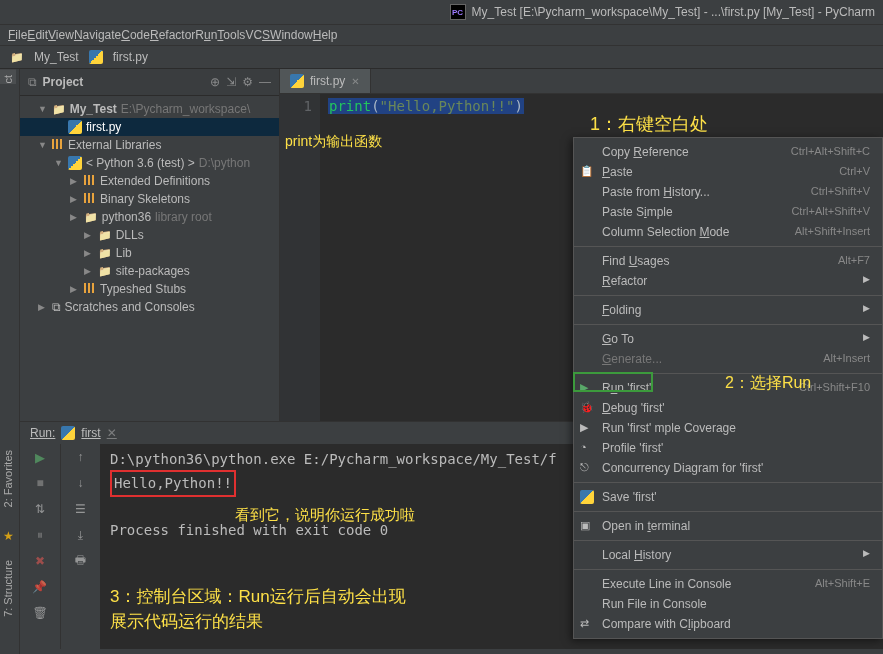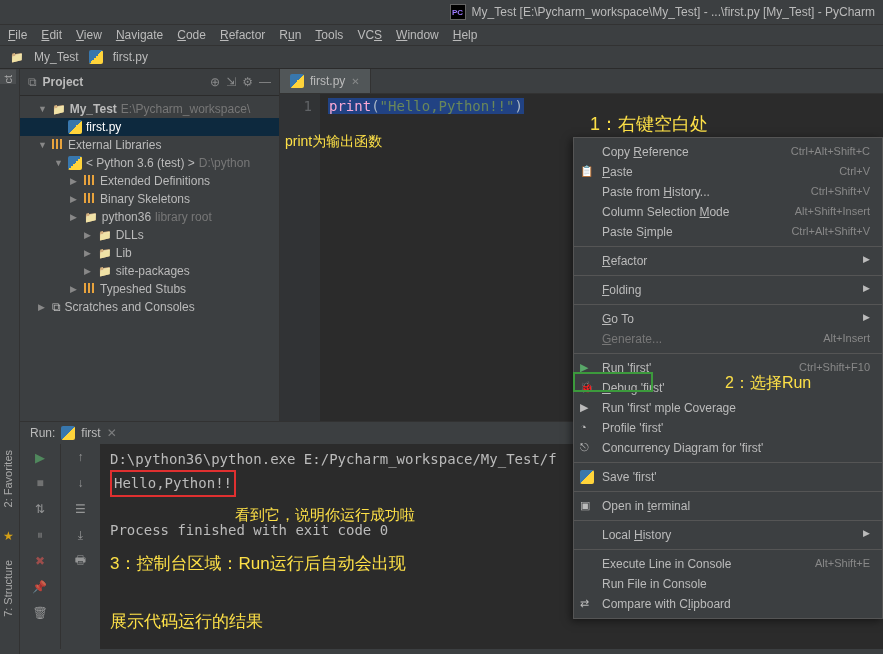--- a/index.html
+++ b/index.html
@@ -1,19 +1,19 @@
 <!DOCTYPE html>
 <html><head>
 <meta charset="utf-8">
 <style>
 * { margin: 0; padding: 0; box-sizing: border-box; }
 body { font-family: "Segoe UI", Arial, sans-serif; font-size: 12px; background: #3c3f41; color: #bbb; width: 883px; height: 654px; overflow: hidden; position: relative; }
 .titlebar { background: #3c3f41; padding: 4px 8px; display: flex; align-items: center; gap: 6px; border-bottom: 1px solid #323232; justify-content: flex-end; }
 .titlebar .app-icon { width: 16px; height: 16px; background: #000; border: 1px solid #666; font-size: 8px; display: flex; align-items: center; justify-content: center; color: #9e7bff; font-weight: bold; }
-.menubar { background: #3c3f41; padding: 3px 8px; display: flex; gap: 14px; border-bottom: 1px solid #323232; }
+.menubar { background: #3c3f41; padding: 3px 8px; display: flex; border-bottom: 1px solid #323232; }
 .menubar span { cursor: pointer; }
 .menubar span u { text-decoration: underline; }
 .breadcrumb { background: #3c3f41; padding: 4px 10px; display: flex; gap: 10px; align-items: center; border-bottom: 1px solid #2b2b2b; }
 .breadcrumb .folder-icon, .filetab .py-icon, .tree .py-icon { width: 14px; height: 14px; display: inline-block; }
 .folder-icon::before { content: "📁"; font-size: 11px; filter: grayscale(0.5); }
 .py-icon { width: 14px; height: 14px; background: linear-gradient(135deg, #3877ad 50%, #ffd43b 50%); border-radius: 2px; display: inline-block; }
 .main-area { display: flex; height: 370px; position: relative; }
 .side-tabs-left { width: 20px; background: #3c3f41; border-right: 1px solid #323232; position: relative; }
 .side-tab-vert { writing-mode: vertical-rl; transform: rotate(180deg); padding: 6px 2px; font-size: 11px; color: #aaa; position: absolute; }
 .side-tab-vert.proj { top: 0; background: #4b4e50; }
@@ -28,26 +28,26 @@
 .tree-row .dim { color: #777; }
 .indent-1 { padding-left: 18px; } .indent-2 { padding-left: 34px; } .indent-3 { padding-left: 50px; } .indent-4 { padding-left: 64px; }
 .lib-icon::before { content: ""; display: inline-block; width: 12px; height: 10px; background: repeating-linear-gradient(90deg, #e8a33d 0 2px, transparent 2px 4px); }
 .editor-area { flex: 1; display: flex; flex-direction: column; background: #2b2b2b; }
 .editor-tabs { display: flex; background: #3c3f41; border-bottom: 1px solid #323232; }
 .filetab { display: flex; align-items: center; gap: 6px; padding: 5px 10px; background: #515658; border-right: 1px solid #323232; }
 .filetab .close { opacity: 0.5; font-size: 10px; }
 .editor-body { flex: 1; display: flex; font-family: "Consolas", monospace; font-size: 14px; position: relative; }
 .gutter { width: 40px; text-align: right; padding: 4px 8px 0 0; color: #606366; background: #313335; }
 .code-content { padding: 4px 8px; flex: 1; }
-.code-content .fn { color: #f9a8d4; }
+.code-content .fn { color: #22c55e; }
 .code-content .str { color: #6a8759; }
 .code-content .paren { color: #a9b7c6; }
 .code-highlight { background: #214283; padding: 0 1px; }
 .run-panel { border-top: 1px solid #323232; background: #2b2b2b; height: 210px; display: flex; }
-.run-header { position: absolute; left: 20px; bottom: 210px; background: #3c3f41; padding: 4px 10px; display: flex; align-items: center; gap: 6px; width: calc(100% - 20px); border-top: 1px solid #323232; }
+.run-header { position: absolute; left: 20px; bottom: 210px; background: #3c3f41; padding: 4px 10px; display: flex; align-items: center; gap: 6px; width: calc(100% - 20px); border-top: 1px solid #323232; text-decoration: underline; }
 .run-header .close { opacity: 0.5; }
 .run-gutter { width: 40px; background: #3c3f41; display: flex; flex-direction: column; align-items: center; padding-top: 8px; gap: 8px; }
 .run-gutter div { width: 18px; height: 18px; display: flex; align-items: center; justify-content: center; opacity: 0.7; }
 .play-icon { color: #59a869; font-size: 13px; }
 .run-output { flex: 1; font-family: "Consolas", monospace; font-size: 14px; padding: 8px 10px; color: #bbb; line-height: 1.6; }
 .red-box { border: 2px solid #e03030; padding: 0 2px; display: inline-block; }
 .annotation { color: #fde047; font-family: Liberation Sans, sans-serif; font-size: 16px; position: absolute; pointer-events: none; }
 .context-menu { position: absolute; right: 0; top: 137px; width: 310px; background: #3c3f41; border: 1px solid #555; box-shadow: -2px 2px 8px rgba(0,0,0,0.5); z-index: 100; padding: 4px 0; }
 .ctx-item { display: flex; padding: 3px 12px 3px 28px; position: relative; cursor: pointer; white-space: nowrap; }
 .ctx-item .sc { margin-left: auto; color: #888; font-size: 11px; }
@@ -222,46 +222,50 @@
     <div><span class="red-box">Hello,Python!!</span></div>
     <br>
     <div>Process finished with exit code 0</div>
   </div>
 </div>
 
 <div class="annotation" style="left:285px;top:133px;font-size:14px;">print为输出函数</div>
 <div class="annotation" style="left:590px;top:112px;font-size:18px;">1：右键空白处</div>
 <div class="annotation" style="left:725px;top:373px;font-size:16px;z-index:102;">2：选择Run</div>
 <div class="annotation" style="left:235px;top:506px;font-size:15px;">看到它，说明你运行成功啦</div>
-<div class="annotation" style="left:110px;top:552px;font-size:17px;">3：控制台区域：Run运行后自动会出现</div>
+<div class="annotation" style="left:110px;top:585px;font-size:17px;">3：控制台区域：Run运行后自动会出现</div>
 <div class="annotation" style="left:110px;top:610px;font-size:17px;">展示代码运行的结果</div>
 
 <div class="context-menu" id="ctx">
     <div class="ctx-item">
       <span>Copy <u>R</u>eference</span>
       <span class="sc">Ctrl+Alt+Shift+C</span>
     </div>
     <div class="ctx-item">
       <span class="ci-icon" style="color:#bbb">📋</span>
       <span><u>P</u>aste</span>
       <span class="sc">Ctrl+V</span>
     </div>
     <div class="ctx-item">
       <span>Paste from <u>H</u>istory...</span>
       <span class="sc">Ctrl+Shift+V</span>
     </div>
     <div class="ctx-item">
+      <span>Paste S<u>i</u>mple</span>
+      <span class="sc">Ctrl+Alt+Shift+V</span>
+    </div>
+    <div class="ctx-item">
       <span>Column Selection <u>M</u>ode</span>
       <span class="sc">Alt+Shift+Insert</span>
     </div>
-    <div class="ctx-item">
-      <span>Paste S<u>i</u>mple</span>
-      <span class="sc">Ctrl+Alt+Shift+V</span>
-    </div>
-    <div class="ctx-sep"></div>
+    <div class="ctx-sep"></div>
+    <div class="ctx-item">
+      <span>Find <u>U</u>sages</span>
+      <span class="sc">Alt+F7</span>
+    </div>
     <div class="ctx-item">
       <span><u>R</u>efactor</span>
       <span class="submenu-arrow">▶</span>
     </div>
     <div class="ctx-sep"></div>
     <div class="ctx-item">
       <span><u>F</u>olding</span>
       <span class="submenu-arrow">▶</span>
     </div>
     <div class="ctx-sep"></div>

